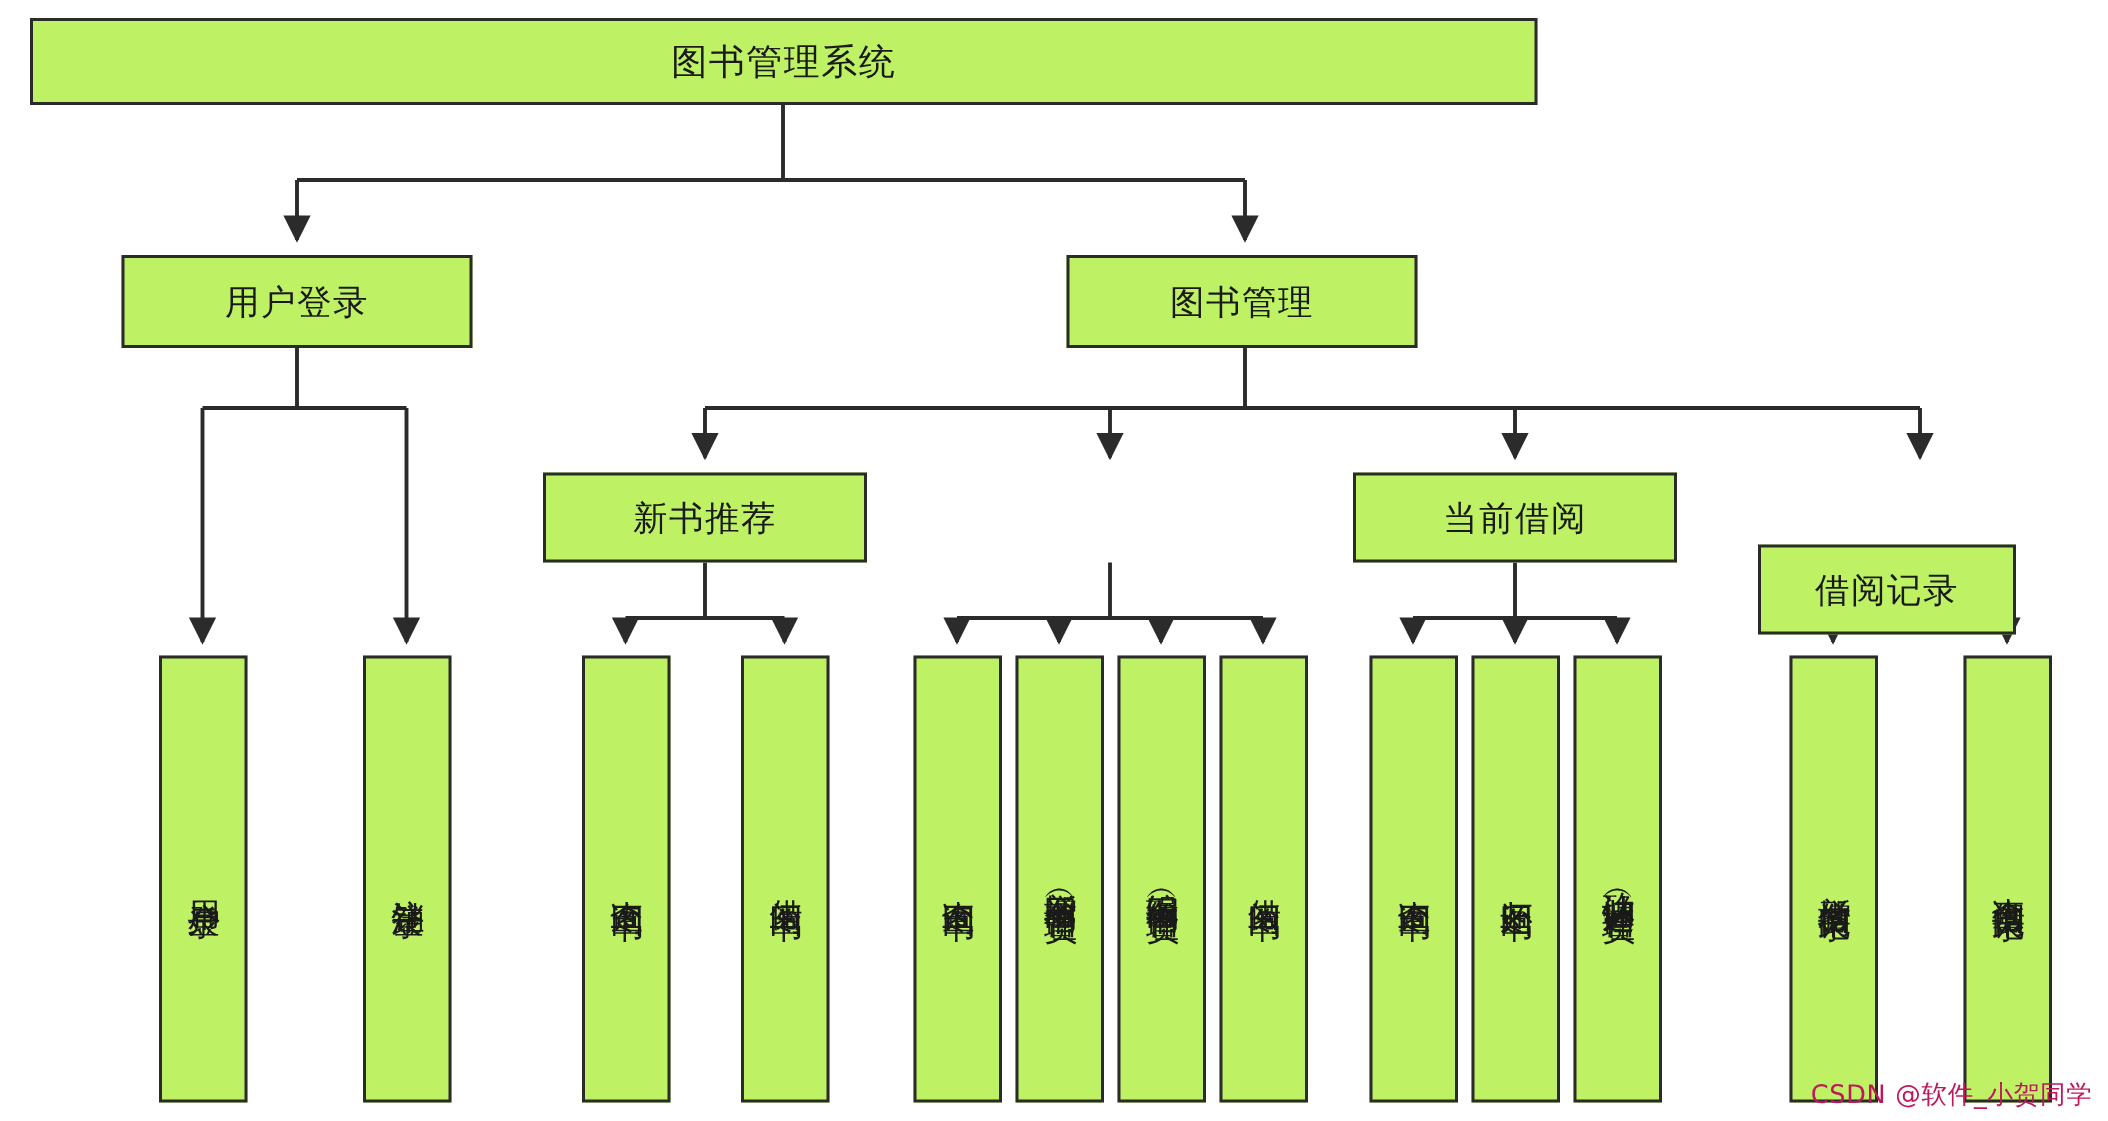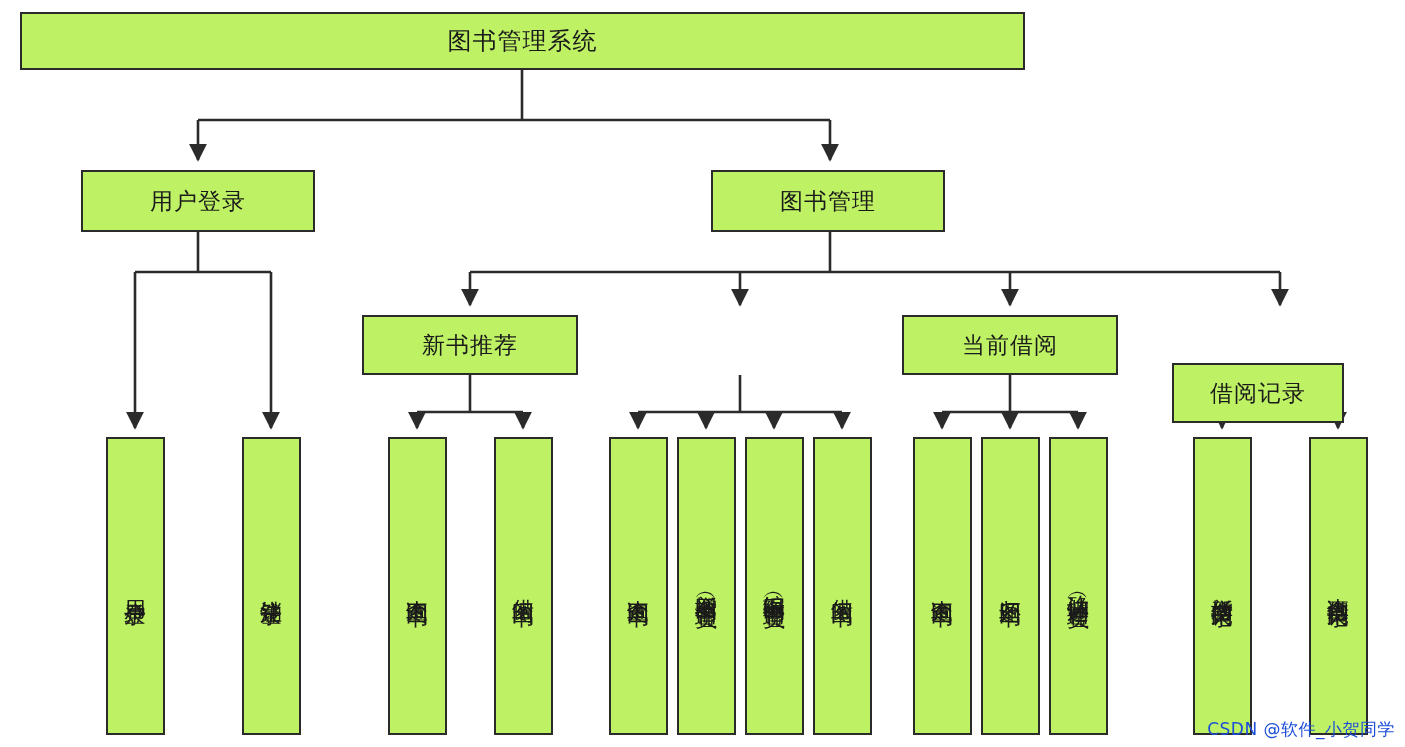--- a/index.html
+++ b/index.html
@@ -58,21 +58,21 @@
     width: 1405px;
     height: 747px;
     z-index: 1;
     pointer-events: none;
   }
   .watermark {
     position: absolute;
     right: 10px;
     bottom: 6px;
     font-size: 17px;
-    color: #1d4ed8;
+    color: #be185d;
     letter-spacing: 0.5px;
     white-space: nowrap;
     z-index: 5;
   }
 </style>
 </head>
 <body>
 
 <div id="canvas">
 

